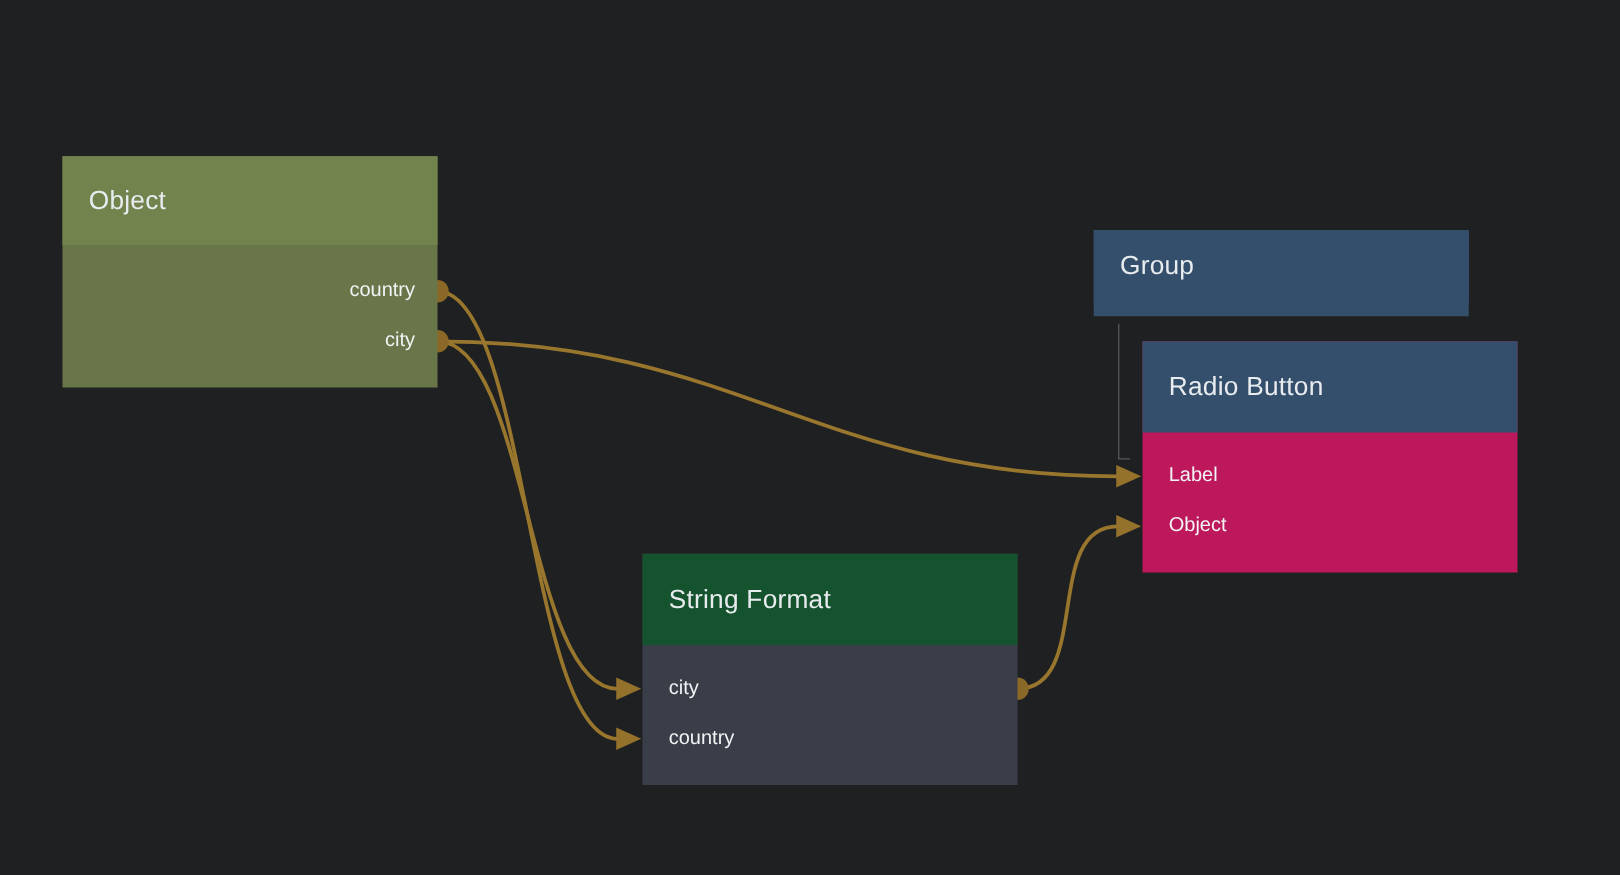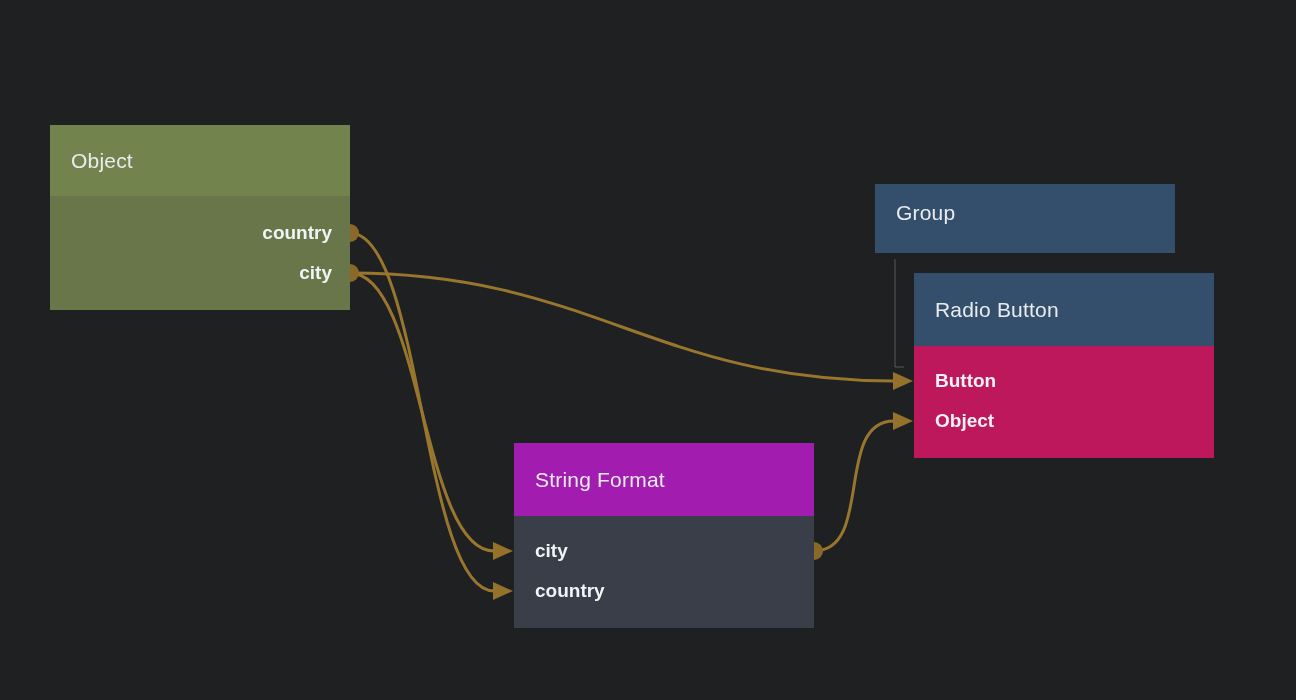--- a/index.html
+++ b/index.html
@@ -27,25 +27,24 @@
     letter-spacing: 0.2px;
     color: #e9ecef;
     box-sizing: border-box;
   }
   .node-row {
     position: absolute;
     left: 0;
     right: 0;
     height: 28px;
     line-height: 28px;
-    font-size: 19px;
+    font-size: 16px;
     color: #f1f3f4;
     box-sizing: border-box;
     white-space: nowrap;
-    font-weight: bold;
   }
   .row-input  { text-align: left;  padding-left: 21px; }
   .row-output { text-align: right; padding-right: 18px; }
   #wire-layer {
     position: absolute;
     left: 0;
     top: 0;
     pointer-events: none;
   }
 </style>
@@ -76,23 +75,23 @@
     </div>
     <div class="node" style="left: 875px; top: 184px; width: 300px; height: 69px; background: rgb(52, 79, 107);">
       <div class="node-header" style="height: 58px; background: rgb(52, 79, 107); color: rgb(233, 236, 239);">
         <span>Group</span>
       </div>
     </div>
     <div class="node" style="left: 914px; top: 273px; width: 300px; height: 185px; background: #be185d;">
       <div class="node-header" style="height: 73px; background: rgb(52, 79, 107); color: rgb(233, 236, 239);">
         <span>Radio Button</span>
       </div>
-      <div class="node-row row-input" style="top: 94px; color: rgb(241, 243, 244);"><span>Button</span></div>
+      <div class="node-row row-input" style="top: 94px; color: rgb(241, 243, 244);"><span>Label</span></div>
       <div class="node-row row-input" style="top: 134px; color: rgb(241, 243, 244);"><span>Object</span></div>
     </div>
     <div class="node" style="left: 514px; top: 443px; width: 300px; height: 185px; background: rgb(58, 62, 73);">
-      <div class="node-header" style="height: 73px; background: #a21caf; color: rgb(233, 236, 239);">
+      <div class="node-header" style="height: 73px; background: #14532d; color: rgb(233, 236, 239);">
         <span>String Format</span>
       </div>
       <div class="node-row row-input" style="top: 94px; color: rgb(241, 243, 244);"><span>city</span></div>
       <div class="node-row row-input" style="top: 134px; color: rgb(241, 243, 244);"><span>country</span></div>
     </div>
   </div>
 
 </body></html>

